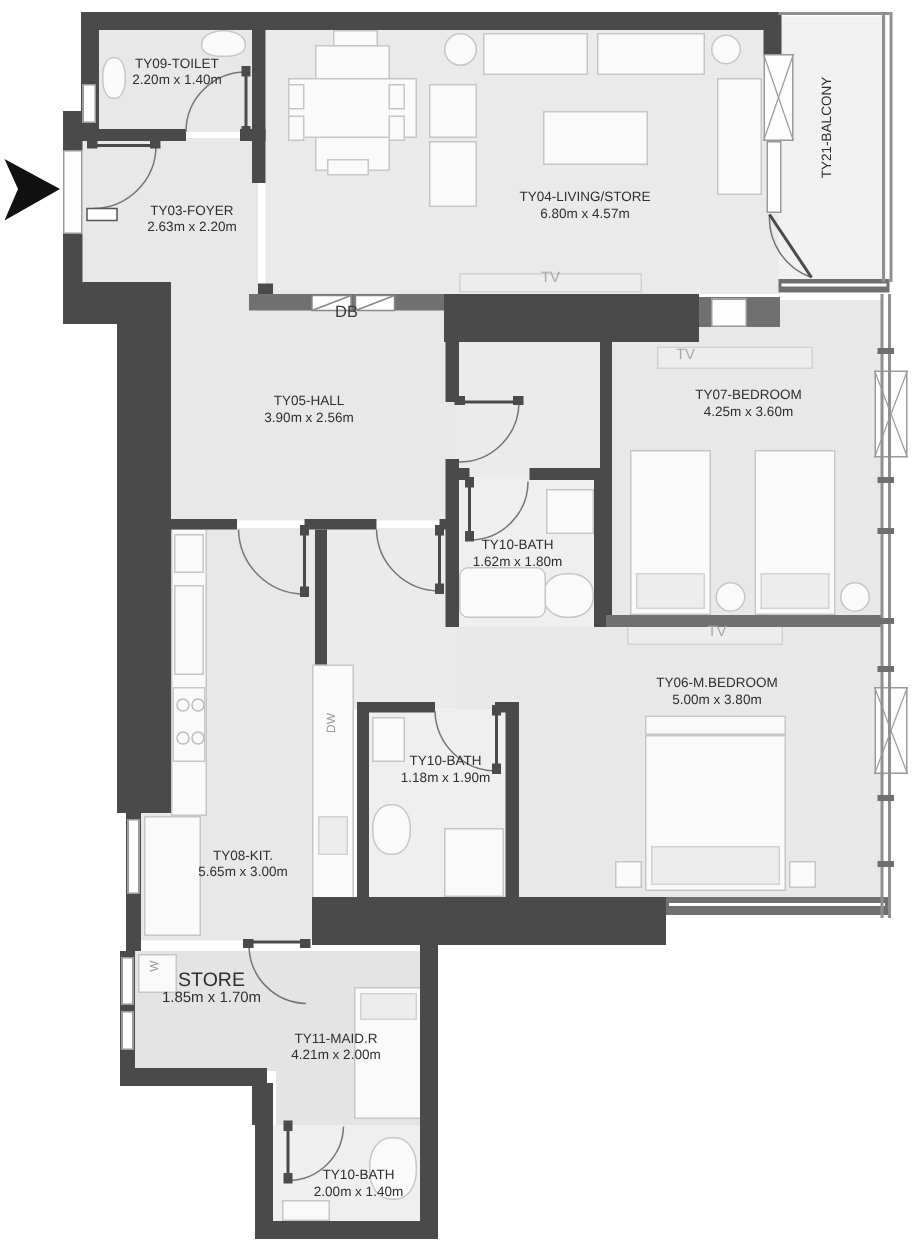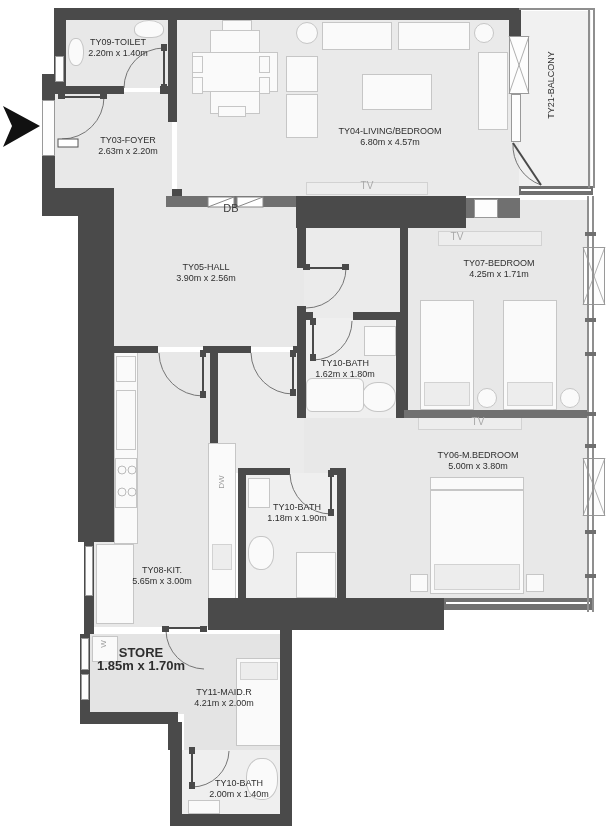--- a/index.html
+++ b/index.html
@@ -11,21 +11,21 @@
   .wm {position:absolute;background:#707070;}
   .ln {position:absolute;background:#8f8f8f;}
   .win{position:absolute;background:#fdfdfd;border:1px solid #999;box-sizing:border-box;}
   .fu {position:absolute;background:#fafafa;border:1px solid #c6c6c6;box-sizing:border-box;}
   .fu2{position:absolute;background:#ededed;border:1px solid #d2d2d2;box-sizing:border-box;}
   .lbl{position:absolute;text-align:center;font-size:9px;line-height:11px;color:#2e2e2e;
        white-space:nowrap;transform:translateX(-50%);}
   .lbl .nm{display:block;}
   .lbl .dm{display:block;}
   .big .nm{font-size:13px;line-height:14px;}
-  .big .dm{font-size:13px;}
+  .big .dm{font-size:10px;}
   .ann{position:absolute;font-size:11px;color:#3a3a3a;white-space:nowrap;transform:translateX(-50%);}
   .gry{position:absolute;font-size:10px;color:#a8a8a8;white-space:nowrap;transform:translateX(-50%);}
   .vt {position:absolute;font-size:9px;color:#2e2e2e;white-space:nowrap;
        transform:translate(-50%,-50%) rotate(-90deg);}
   .vtg{position:absolute;font-size:8px;color:#9a9a9a;white-space:nowrap;
        transform:translate(-50%,-50%) rotate(-90deg);}
   svg{position:absolute;left:0;top:0;pointer-events:none;}
 </style>
 </head>
 <body>
@@ -246,51 +246,51 @@
 
   <div class="lbl" style="left:118px;top:37px;">
     <span class="nm">TY09-TOILET</span>
     <span class="dm">2.20m x 1.40m</span>
   </div>
   <div class="lbl" style="left:128px;top:135px;">
     <span class="nm">TY03-FOYER</span>
     <span class="dm">2.63m x 2.20m</span>
   </div>
   <div class="lbl" style="left:390px;top:126px;">
-    <span class="nm">TY04-LIVING/BEDROOM</span>
+    <span class="nm">TY04-LIVING/STORE</span>
     <span class="dm">6.80m x 4.57m</span>
   </div>
   <div class="vt" style="left:551px;top:85px;">
     <span>TY21-BALCONY</span>
   </div>
   <div class="lbl" style="left:206px;top:262px;">
     <span class="nm">TY05-HALL</span>
     <span class="dm">3.90m x 2.56m</span>
   </div>
   <div class="lbl" style="left:499px;top:258px;">
     <span class="nm">TY07-BEDROOM</span>
-    <span class="dm">4.25m x 1.71m</span>
+    <span class="dm">4.25m x 3.60m</span>
   </div>
   <div class="lbl" style="left:345px;top:358px;">
     <span class="nm">TY10-BATH</span>
     <span class="dm">1.62m x 1.80m</span>
   </div>
   <div class="lbl" style="left:478px;top:450px;">
     <span class="nm">TY06-M.BEDROOM</span>
     <span class="dm">5.00m x 3.80m</span>
   </div>
   <div class="lbl" style="left:297px;top:502px;">
     <span class="nm">TY10-BATH</span>
     <span class="dm">1.18m x 1.90m</span>
   </div>
   <div class="lbl" style="left:162px;top:565px;">
     <span class="nm">TY08-KIT.</span>
     <span class="dm">5.65m x 3.00m</span>
   </div>
-  <div class="lbl big" style="left:141px;top:646px;font-weight:bold;">
+  <div class="lbl big" style="left:141px;top:646px;">
     <span class="nm">STORE</span>
     <span class="dm">1.85m x 1.70m</span>
   </div>
   <div class="lbl" style="left:224px;top:687px;">
     <span class="nm">TY11-MAID.R</span>
     <span class="dm">4.21m x 2.00m</span>
   </div>
   <div class="lbl" style="left:239px;top:778px;">
     <span class="nm">TY10-BATH</span>
     <span class="dm">2.00m x 1.40m</span>

